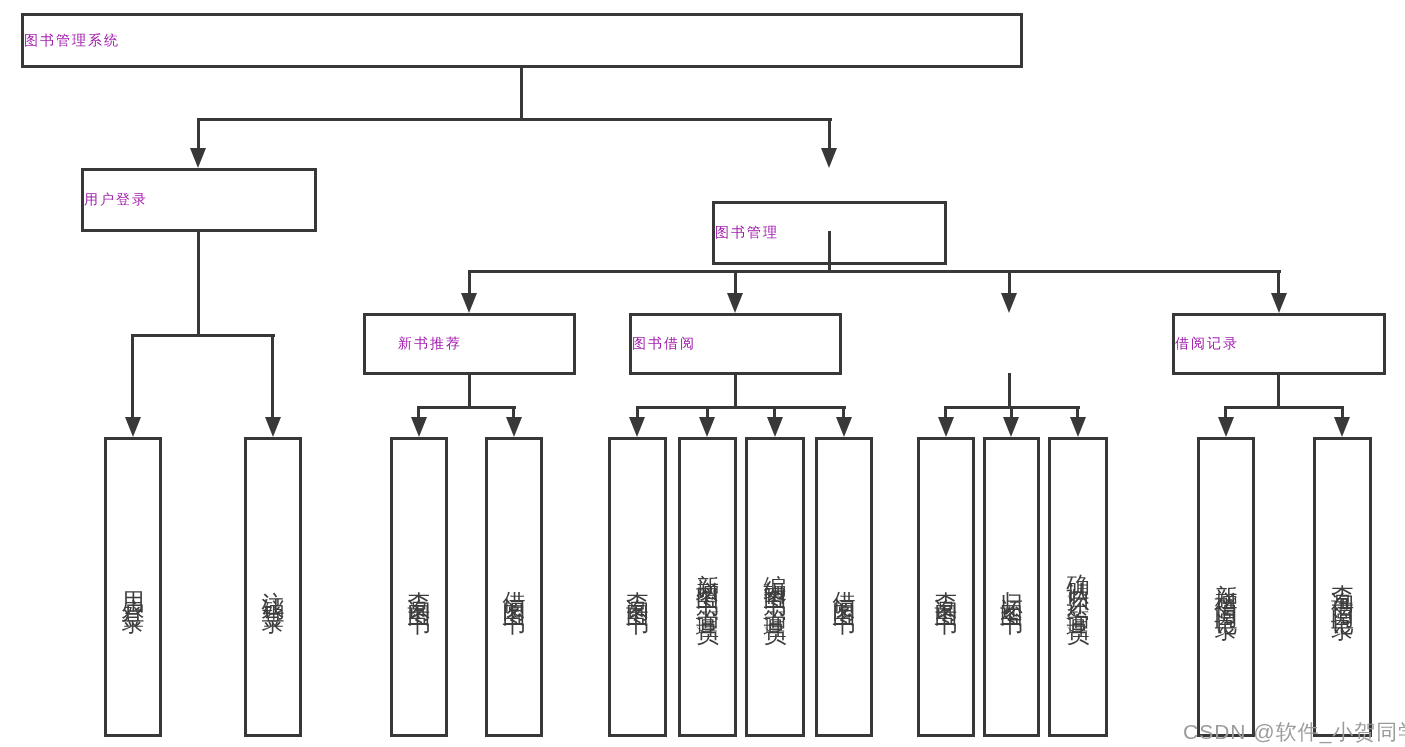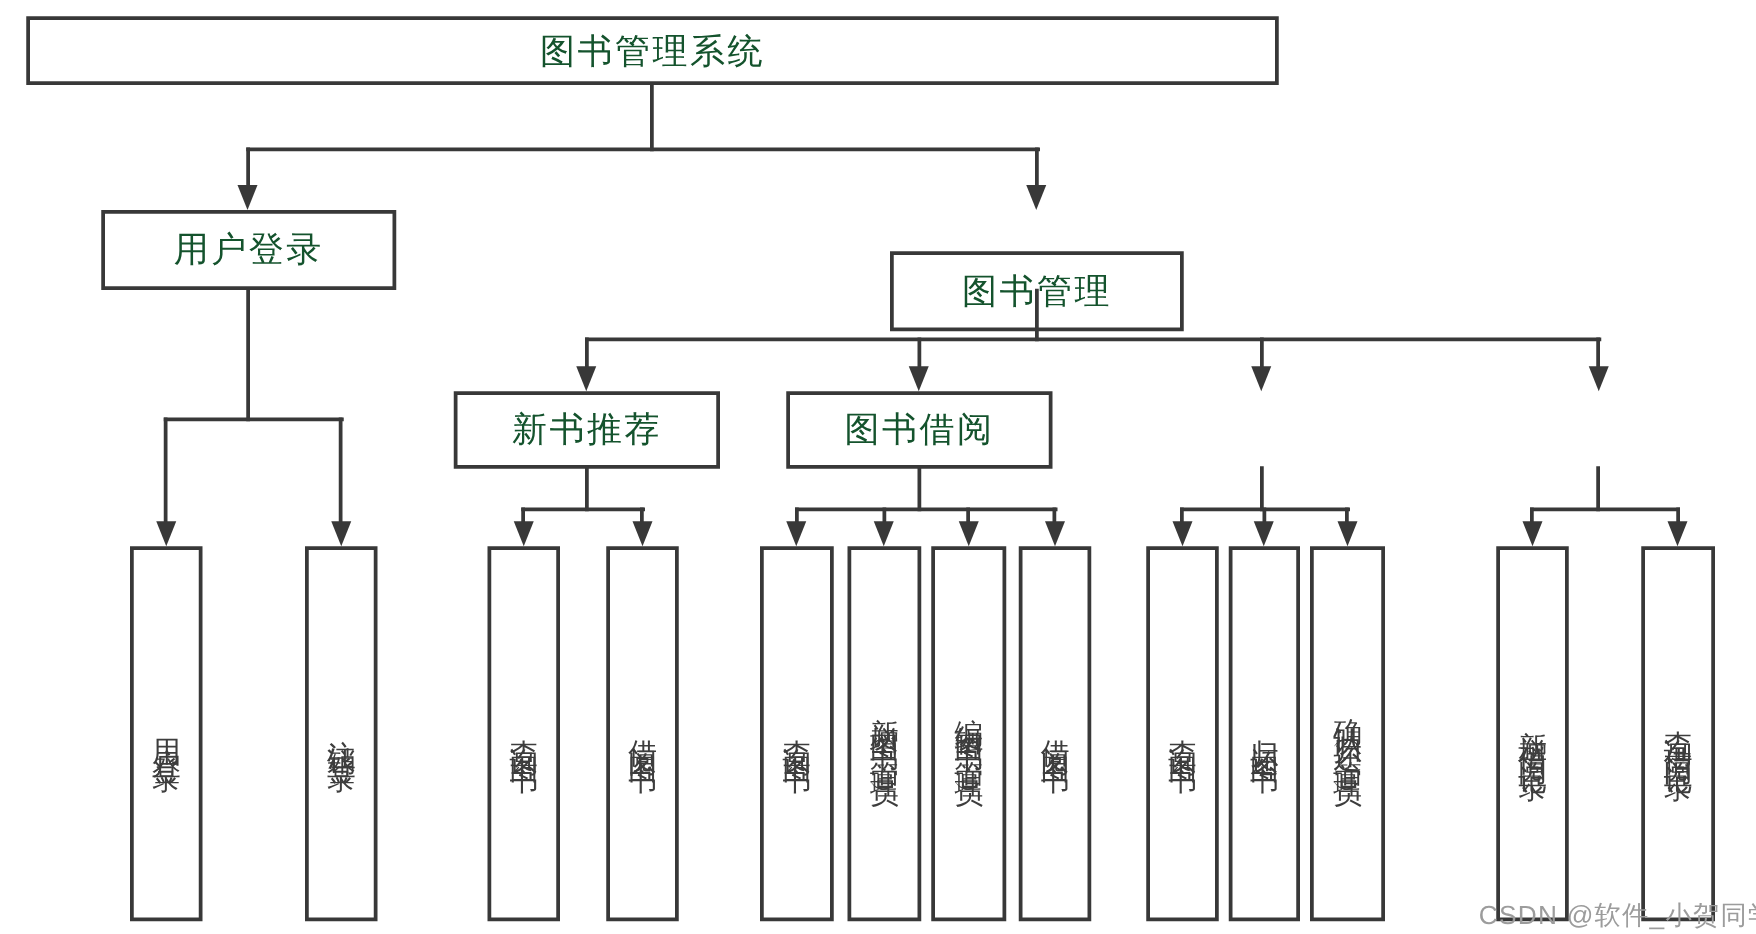--- a/index.html
+++ b/index.html
@@ -2,22 +2,22 @@
 <html><head>
 <meta charset="utf-8">
 <style>
   html,body { margin:0; padding:0; background:#ffffff; }
   .canvas {
     position:relative; width:1405px; height:747px; background:#ffffff;
     font-family:"Liberation Sans", sans-serif; overflow:hidden;
   }
   .hbox {
     position:absolute; box-sizing:border-box; border:3px solid #383838; background:#ffffff;
-    display:flex; align-items:center; justify-content:center;
-    font-size:28px; color:#14532d; letter-spacing:2px;
+    display:flex; align-items:center; justify-content:flex-start;
+    font-size:14px; color:#a21caf; letter-spacing:2px;
   }
   .vbox {
     position:absolute; box-sizing:border-box; border:3px solid #383838; background:#ffffff;
     display:flex; align-items:center; justify-content:center;
     top:437px; height:300px;
   }
   .vbox .vlabel {
     writing-mode:vertical-rl; text-orientation:mixed;
     font-size:23px; color:#3d3d3d; letter-spacing:7px; line-height:1;
   }
@@ -41,25 +41,28 @@
     <span>图书管理系统</span>
   </div>
 
   <div class="hbox" style="left:81px; top:168px; width:236px; height:64px;">
     <span>用户登录</span>
   </div>
   <div class="hbox" style="left:712px; top:169px; width:235px; height:64px;margin-top:32px;">
     <span>图书管理</span>
   </div>
 
-  <div class="hbox" style="left:363px; top:313px; width:213px; height:62px;">
+  <div class="hbox" style="left:363px; top:313px; width:213px; height:62px;padding-left:32px;">
     <span>新书推荐</span>
   </div>
   <div class="hbox" style="left:629px; top:313px; width:213px; height:62px;font-family:Liberation Serif, serif;">
     <span>图书借阅</span>
+  </div>
+  <div class="hbox" style="left:1172px; top:313px; width:214px; height:62px;">
+    <span>借阅记录</span>
   </div>
 
   <div class="vbox" style="left:104px; width:58px;">
     <span class="vlabel">用户登录</span>
   </div>
   <div class="vbox" style="left:244px; width:58px;">
     <span class="vlabel">注销登录</span>
   </div>
 
   <div class="vbox" style="left:390px; width:58px;">

